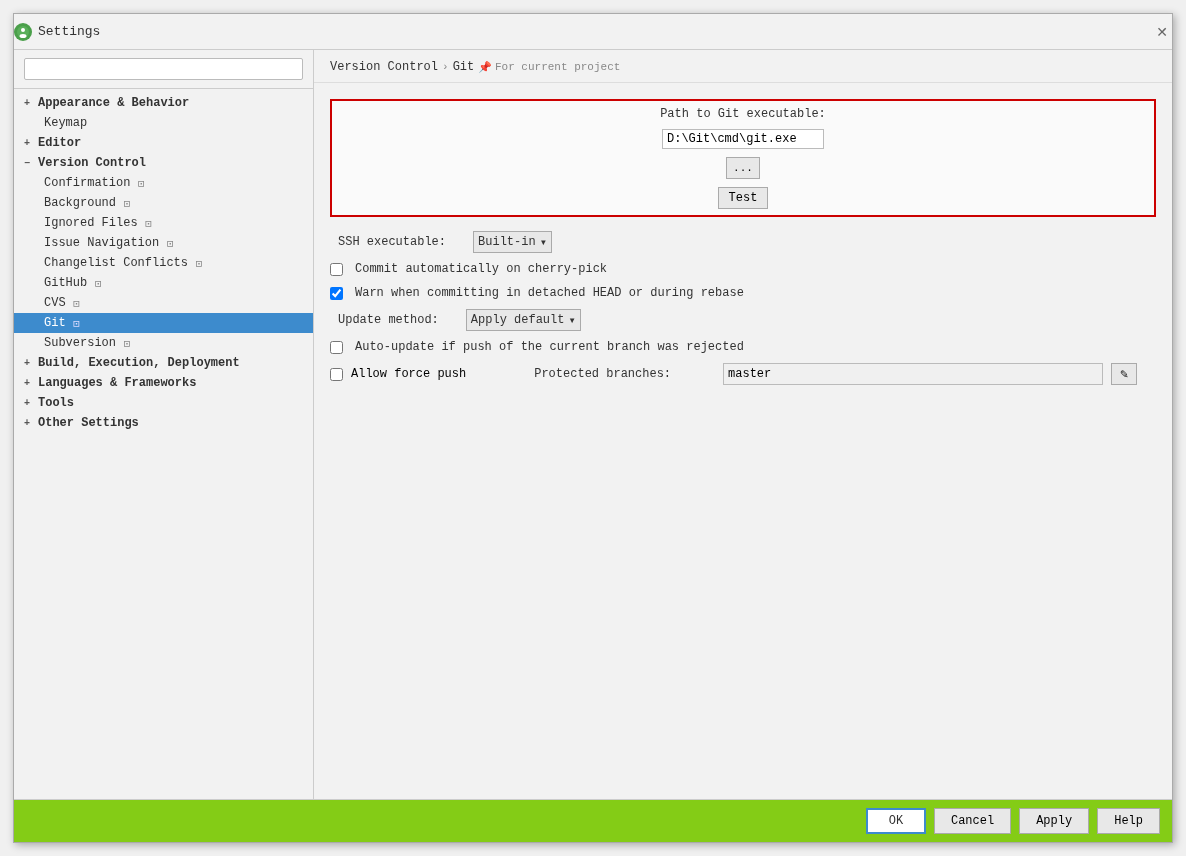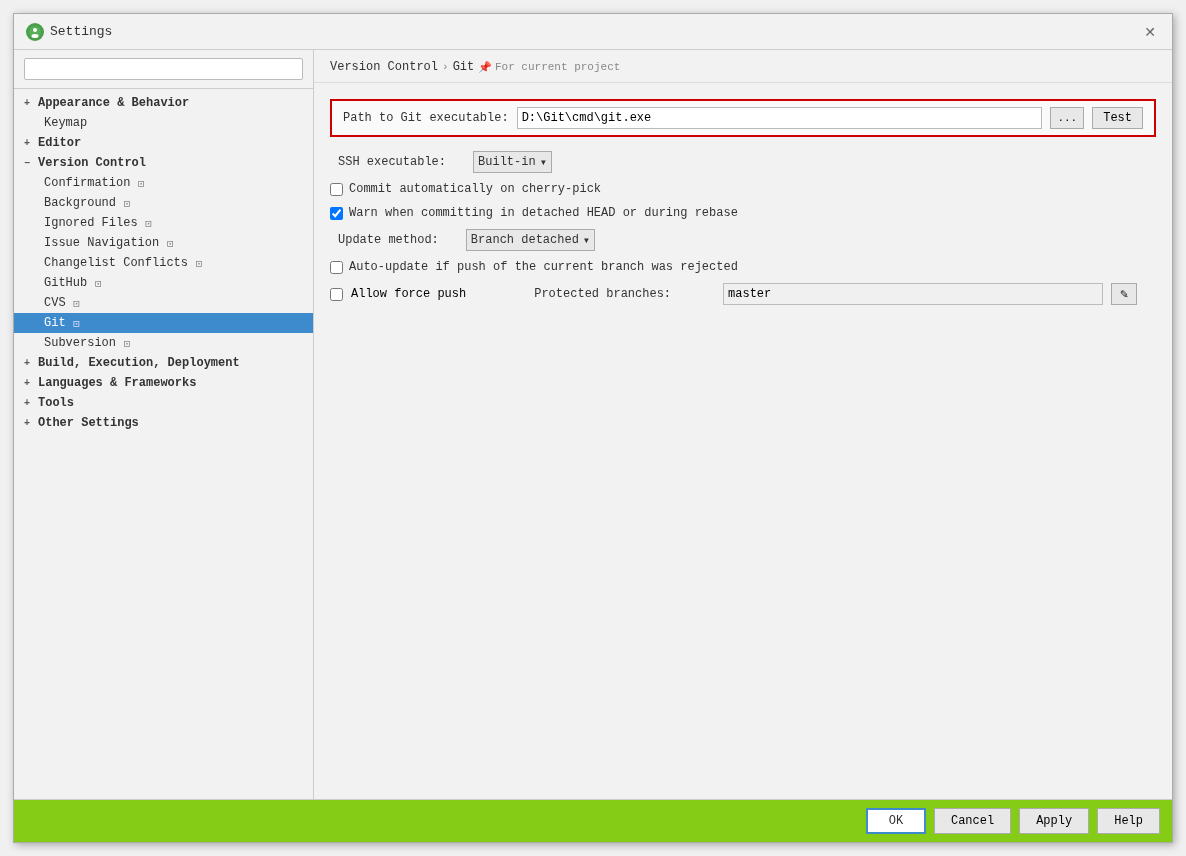--- a/index.html
+++ b/index.html
@@ -19,21 +19,21 @@
       height: 830px;
       background: #f2f2f2;
       border: 1px solid #aaa;
       box-shadow: 2px 2px 8px rgba(0,0,0,0.3);
       display: flex;
       flex-direction: column;
     }
     .title-bar {
       background: #f2f2f2;
       border-bottom: 1px solid #ccc;
-      padding: 8px 12px;
+      padding: 8px 0;
       display: flex;
       align-items: center;
       justify-content: space-between;
       height: 36px;
     }
     .title-bar-left {
       display: flex;
       align-items: center;
       gap: 6px;
     }
@@ -166,26 +166,27 @@
       align-items: center;
       gap: 3px;
     }
     .settings-panel {
       flex: 1;
       padding: 16px;
       overflow-y: auto;
     }
     .highlighted-section {
       border: 2px solid #cc0000;
-      padding: 6px 11px;
+      padding: 6px 4px;
       margin-bottom: 10px;
       background: #fafafa;
       display: flex;
       align-items: center;
       gap: 8px;
+      flex-direction: column;
     }
     .field-label {
       font-size: 12px;
       color: #333;
       white-space: nowrap;
     }
     .text-input {
       flex: 1;
       padding: 2px 4px;
       border: 1px solid #bbb;
@@ -234,21 +235,21 @@
       font-family: inherit;
       cursor: pointer;
       height: 22px;
       display: flex;
       align-items: center;
       gap: 4px;
     }
     .checkbox-row {
       display: flex;
       align-items: center;
-      gap: 6px;
+      gap: 12px;
       padding: 5px 0;
       font-size: 12px;
       color: #333;
     }
     .checkbox-row input[type="checkbox"] {
       width: 13px;
       height: 13px;
       cursor: pointer;
     }
     .protected-branch-row {
@@ -443,21 +444,21 @@
 
 
         <div class="checkbox-row">
           <input type="checkbox" checked="" style="">
           <label>Warn when committing in detached HEAD or during rebase</label>
         </div>
 
         <div class="form-row indent">
           <span class="field-label">Update method:</span>
           <div class="dropdown-select">
-            <span>Branch detached</span>
+            <span>Apply default</span>
             <span>▾</span>
           </div>
         </div>
 
         <div class="checkbox-row">
           <input type="checkbox" style="">
           <label>Auto-update if push of the current branch was rejected</label>
         </div>
 
         <div class="protected-branch-row">

